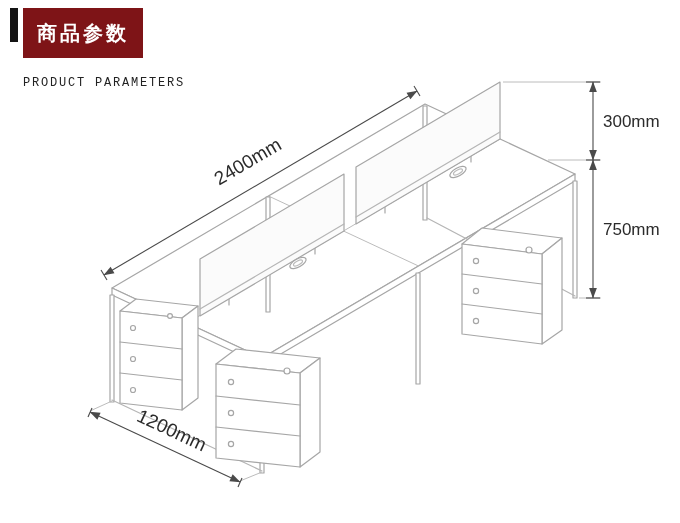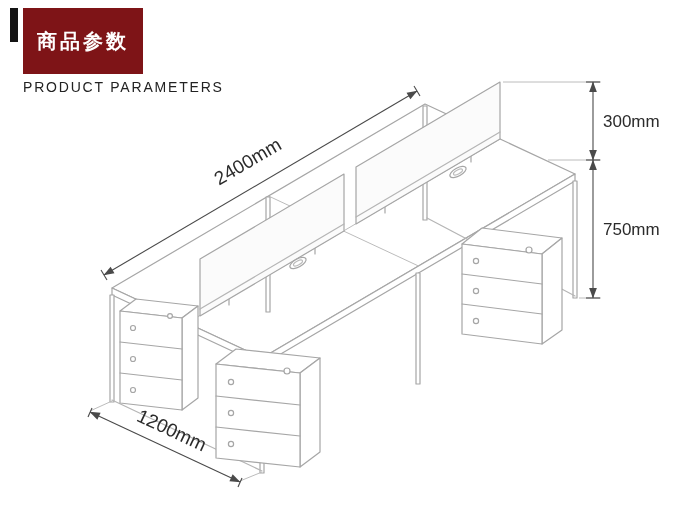--- a/index.html
+++ b/index.html
@@ -1,22 +1,22 @@
 <!DOCTYPE html>
 <html><head>
 <meta charset="utf-8">
 <style>
   html,body{margin:0;padding:0;background:#ffffff;}
   .page{position:relative;width:680px;height:523px;background:#ffffff;overflow:hidden;
         font-family:"Liberation Sans",sans-serif;}
   .header{position:absolute;left:10px;top:8px;display:flex;align-items:flex-start;}
   .accent-bar{width:8px;height:34px;background:#141414;margin-right:5px;}
   .title-box{display:inline-block;background:#7e1417;color:#ffffff;height:34px;line-height:34px;
-             padding:16px 14px;font-size:20px;font-weight:bold;letter-spacing:3px;}
-  .subtitle{margin-top:5px;font-size:14px;letter-spacing:1.8px;color:#222222;font-weight:500;}
+             padding:8px 14px;font-size:20px;font-weight:bold;letter-spacing:3px;}
+  .subtitle{margin-top:18px;font-size:12px;letter-spacing:1.8px;color:#222222;font-weight:500;font-family:Liberation Mono, monospace;}
   svg{position:absolute;left:0;top:0;}
   svg text{font-family:"Liberation Sans",sans-serif;fill:#2b2b2b;}
   .dim-label-big{font-size:19px;}
   .dim-label-small{font-size:17px;}
 </style>
 </head>
 <body>
 
 <div class="page">
 

